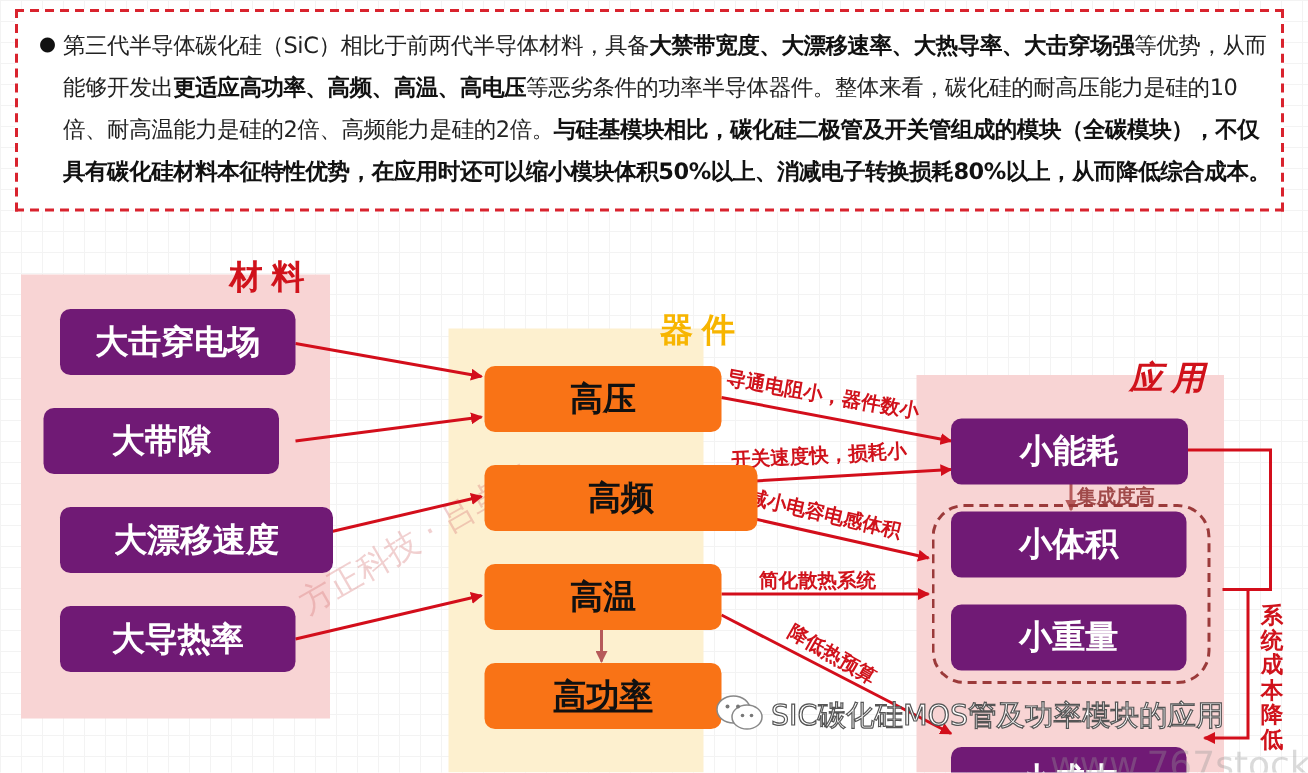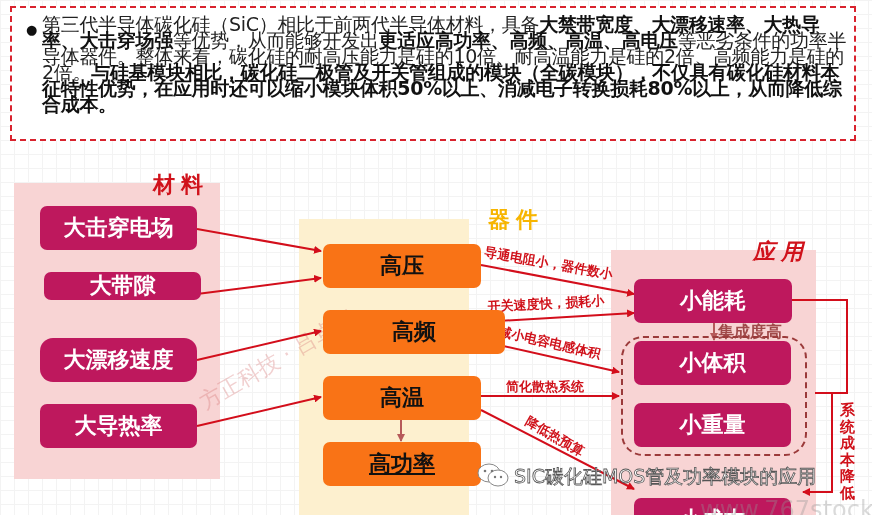--- a/index.html
+++ b/index.html
@@ -14,51 +14,51 @@
   }
   .abs { position:absolute; }
   
   .intro {
     left:10px; top:6px; width:846px; height:135px;
     border:2px dashed #d9232e; box-sizing:border-box; background:#fff;
   }
   .intro .bullet { position:absolute; left:14px; top:14px; font-size:13px; color:#111; }
   .intro .para {
     position:absolute; left:30px; top:8px; width:810px;
-    font-size:19px; line-height:16px; color:#222; letter-spacing:-0.3px;
+    font-size:15px; line-height:28px; color:#222; letter-spacing:-0.3px;
   }
   .intro .para b { font-weight:bold; color:#111; }
 
   .panel { position:absolute; }
   .panel-material { left:14px; top:183px; width:206px; height:296px; background:#f8d4d4; }
   .panel-device { left:299px; top:219px; width:170px; height:296px; background:#fdf0cf; }
   .panel-app { left:611px; top:250px; width:205px; height:265px; background:#f8d4d4; }
 
   .sec-title { position:absolute; font-weight:bold; font-size:22px; letter-spacing:6px; }
   .t-material { left:153px; top:170px; color:#d0121b; }
-  .t-device { left:440px; top:205px; color:#f7b500;margin-left:48px; }
+  .t-device { left:440px; top:205px; color:#f7b500; }
   .t-app { left:753px; top:237px; color:#d0121b;font-style:italic; }
 
   .box {
     position:absolute; display:flex; align-items:center; justify-content:center;
     border-radius:7px; font-weight:bold; font-size:22px;
   }
-  .box.red { background:#be185d; color:#fff; }
+  .box.red { background:#701a75; color:#fff; }
   .box.gold { background:#f97316; color:#111; }
 
   .dashed-group {
     position:absolute; left:621px; top:336px; width:186px; height:120px;
     border:2.5px dashed #9b3a3a; border-radius:22px; box-sizing:border-box;
   }
   svg.lines { position:absolute; left:0; top:0; }
   .lbl { position:absolute; font-weight:bold; font-size:13px; color:#d0121b; white-space:nowrap; transform-origin:left bottom; }
   .lbl-dim { color:#a04a4a; }
   .vlabel {
     position:absolute; left:840px; top:402px; width:16px;
-    font-weight:bold; font-size:15px; line-height:16.5px; color:#d0121b; text-align:left;
+    font-weight:bold; font-size:15px; line-height:16.5px; color:#d0121b; text-align:center;
   }
   .watermark { position:absolute; color:rgba(214,120,120,0.35); font-size:22px; transform:rotate(-30deg); white-space:nowrap; }
   .caption {
     position:absolute; left:514px; top:464px; font-size:19px; color:#ffffff;
     -webkit-text-stroke:0.8px #555; white-space:nowrap;
   }
   .wechat { position:absolute; left:476px; top:462px; width:34px; height:26px; }
   .site { position:absolute; left:700px; top:496px; font-size:24px; color:rgba(150,150,150,0.35); }
 </style>
 </head>
@@ -110,25 +110,25 @@
     <line x1="401" y1="420" x2="401" y2="441" marker-end="url(#arb)"></line>
     <line x1="714" y1="321" x2="714" y2="340" marker-end="url(#arb)"></line>
   </g>
 </svg>
 
 <div class="lbl" style="left:483px; top:243px; transform:rotate(10deg);">导通电阻小，器件数小</div>
 <div class="lbl" style="left:488px; top:298px; transform:rotate(-3deg);">开关速度快，损耗小</div>
 <div class="lbl" style="left:497px; top:322px; transform:rotate(13deg);">减小电容电感体积</div>
 <div class="lbl" style="left:506px; top:378px;">简化散热系统</div>
 <div class="lbl" style="left:522px; top:410px; transform:rotate(30deg);">降低热预算</div>
-<div class="lbl lbl-dim" style="left:718px; top:322px; font-size:16px;">集成度高</div>
+<div class="lbl lbl-dim" style="left:718px; top:322px; font-size:13px;">集成度高</div>
 
 <div class="box red" style="left:40px; top:206px; width:157px; height:44px;">大击穿电场</div>
-<div class="box red" style="left:44px; top:272px; width:157px; height:28px;">大带隙</div>
-<div class="box red" style="left:40px; top:338px; width:157px; height:44px;border-radius:13px;">大漂移速度</div>
+<div class="box red" style="left:29px; top:272px; width:157px; height:44px;">大带隙</div>
+<div class="box red" style="left:40px; top:338px; width:182px; height:44px;">大漂移速度</div>
 <div class="box red" style="left:40px; top:404px; width:157px; height:44px;">大导热率</div>
 
 <div class="box gold" style="left:323px; top:244px; width:158px; height:44px;">高压</div>
 <div class="box gold" style="left:323px; top:310px; width:182px; height:44px;">高频</div>
 <div class="box gold" style="left:323px; top:376px; width:158px; height:44px;">高温</div>
 <div class="box gold" style="left:323px; top:442px; width:158px; height:44px;text-decoration:underline;">高功率</div>
 
 <div class="dashed-group"></div>
 <div class="box red" style="left:634px; top:279px; width:158px; height:44px;">小能耗</div>
 <div class="box red" style="left:634px; top:341px; width:157px; height:44px;">小体积</div>

